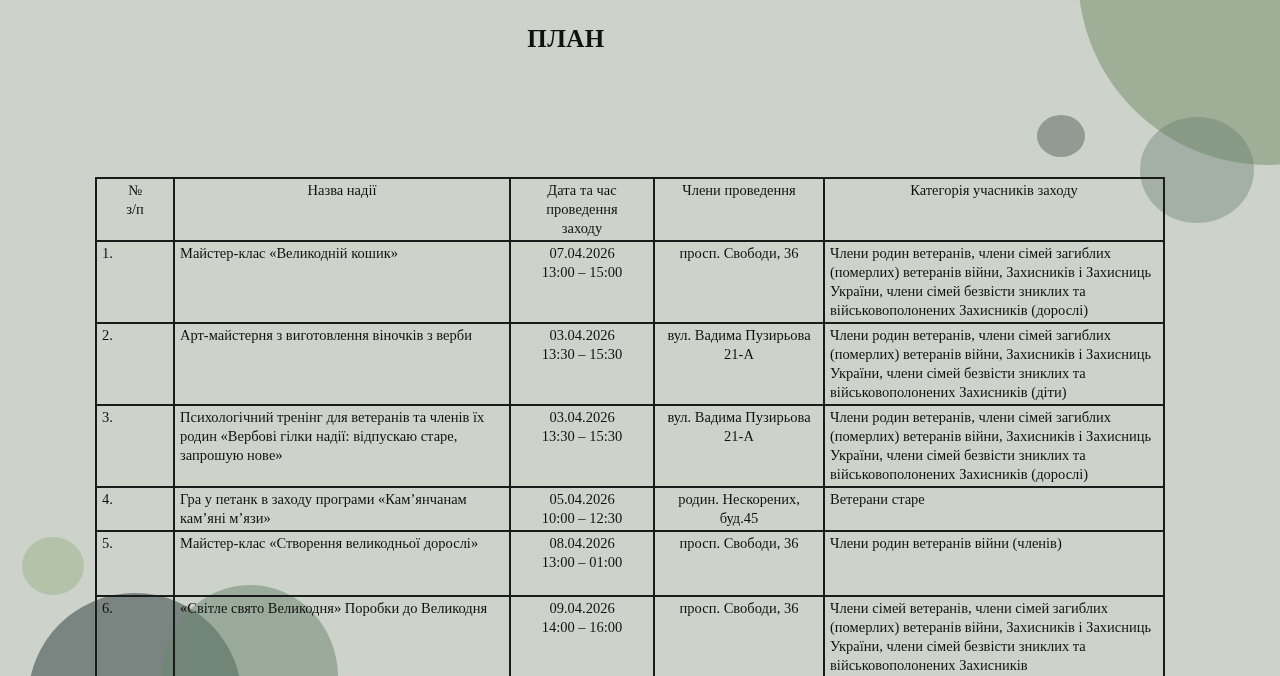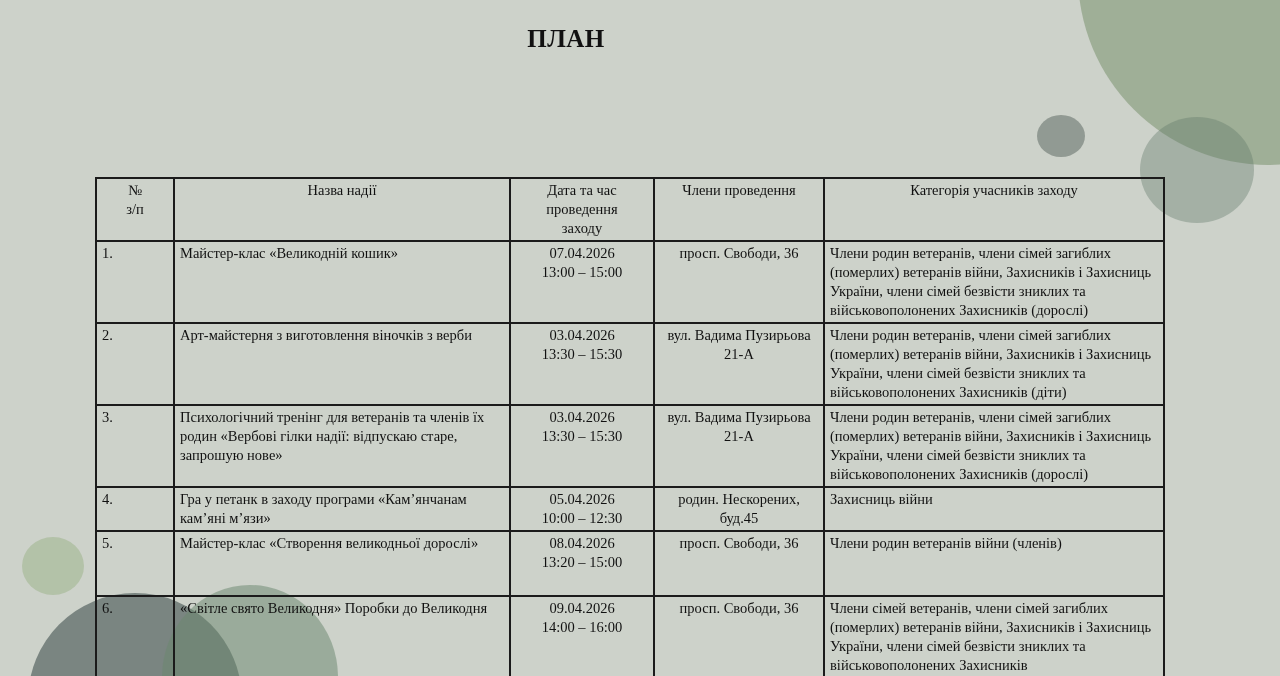--- a/index.html
+++ b/index.html
@@ -132,28 +132,28 @@
     </tr>
 
     <tr class="r4">
       <td class="lft va-top bold-num">4.</td>
       <td class="lft va-top pre">Гра у петанк в заходу програми «Кам’янчанам
 кам’яні м’язи»</td>
       <td class="ctr va-top pre">05.04.2026
 10:00 – 12:30</td>
       <td class="ctr va-mid pre">родин. Нескорених,
 буд.45</td>
-      <td class="lft va-top pre">Захисниць війни</td>
+      <td class="lft va-top pre">Ветерани старе</td>
     </tr>
 
     <tr class="r5">
       <td class="lft va-top bold-num">5.</td>
       <td class="lft va-mid pre">Майстер-клас «Створення великодньої дорослі»</td>
       <td class="ctr va-top pre">08.04.2026
-13:20 – 15:00</td>
+13:00 – 01:00</td>
       <td class="ctr va-mid pre">просп. Свободи, 36</td>
       <td class="lft va-top pre">Члени родин ветеранів війни (членів)</td>
     </tr>
 
     <tr class="r6">
       <td class="lft va-top bold-num">6.</td>
       <td class="lft va-top pre">«Світле свято Великодня» Поробки до Великодня</td>
       <td class="ctr va-top pre">09.04.2026
 14:00 – 16:00</td>
       <td class="ctr va-mid pre">просп. Свободи, 36</td>

